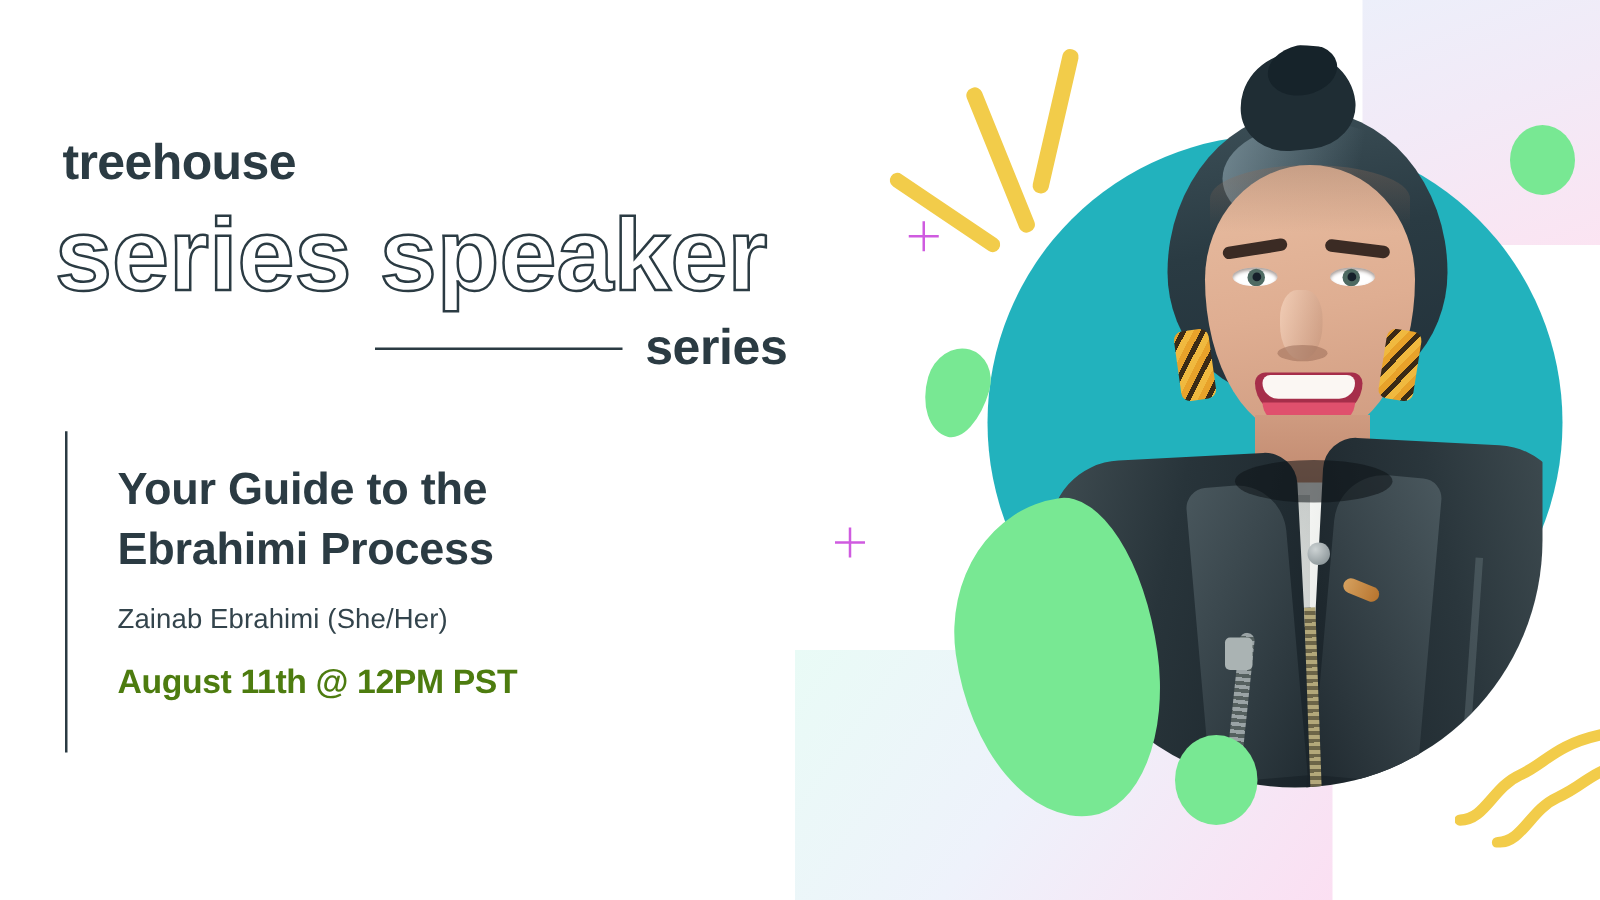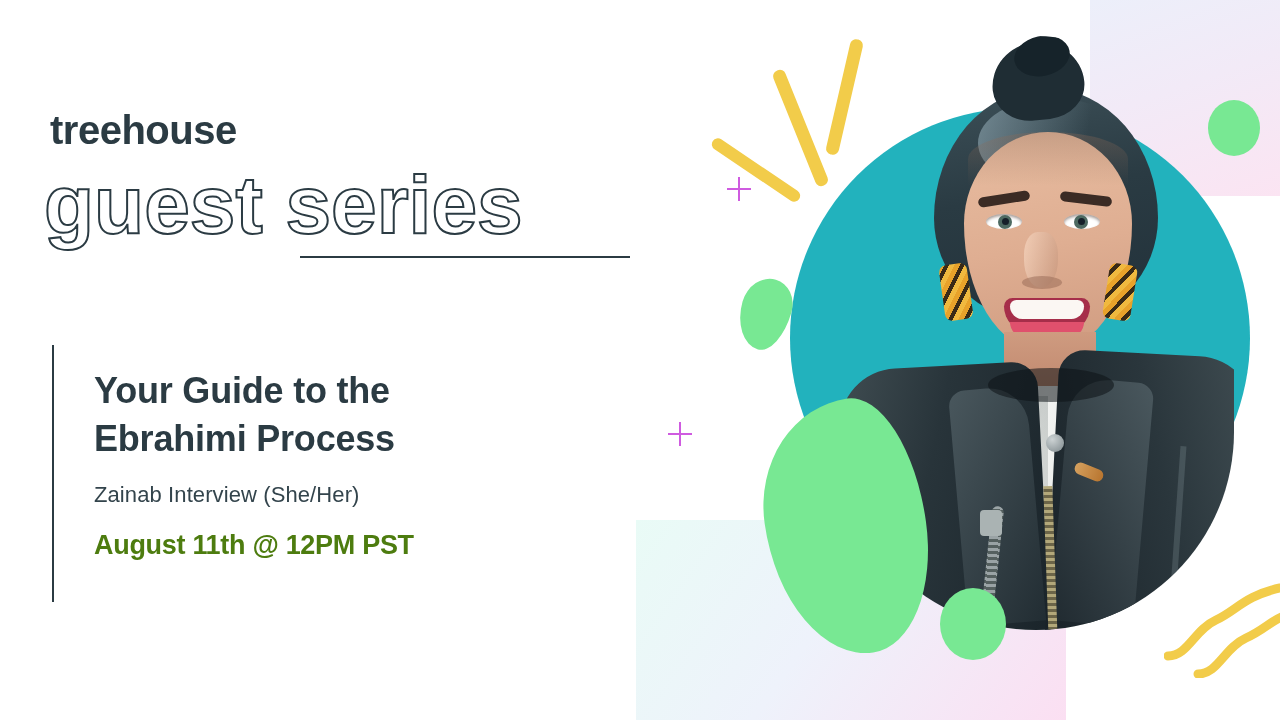--- a/index.html
+++ b/index.html
@@ -437,30 +437,31 @@
 
   <svg id="squiggles" viewBox="0 0 120 96">
     <path d="M4 74 C 24 74, 30 48, 52 38 C 72 29, 80 14, 116 6" fill="none" stroke="#f2cc4a" stroke-width="9" stroke-linecap="round"></path>
     <path d="M34 92 C 54 92, 60 66, 82 56 C 100 48, 108 38, 120 34" fill="none" stroke="#f2cc4a" stroke-width="9" stroke-linecap="round"></path>
   </svg>
 
   <div id="text-col">
 
     <div id="brand">treehouse</div>
 
-    <div id="headline-outline">guest series</div>
+    <div id="headline-outline">series speaker</div>
 
     <div id="series-row">
       <span id="series-rule"></span>
+      <span id="series-word">series</span>
     </div>
 
     <div id="info-block">
       <div id="talk-title">
         <span>Your Guide to the</span><br>
         <span>Ebrahimi Process</span>
       </div>
-      <p id="speaker-name">Zainab Interview (She/Her)</p>
+      <p id="speaker-name">Zainab Ebrahimi (She/Her)</p>
       <p id="datetime">August 11th @ 12PM PST</p>
     </div>
 
   </div>
 
 </div>
 
 </body></html>

